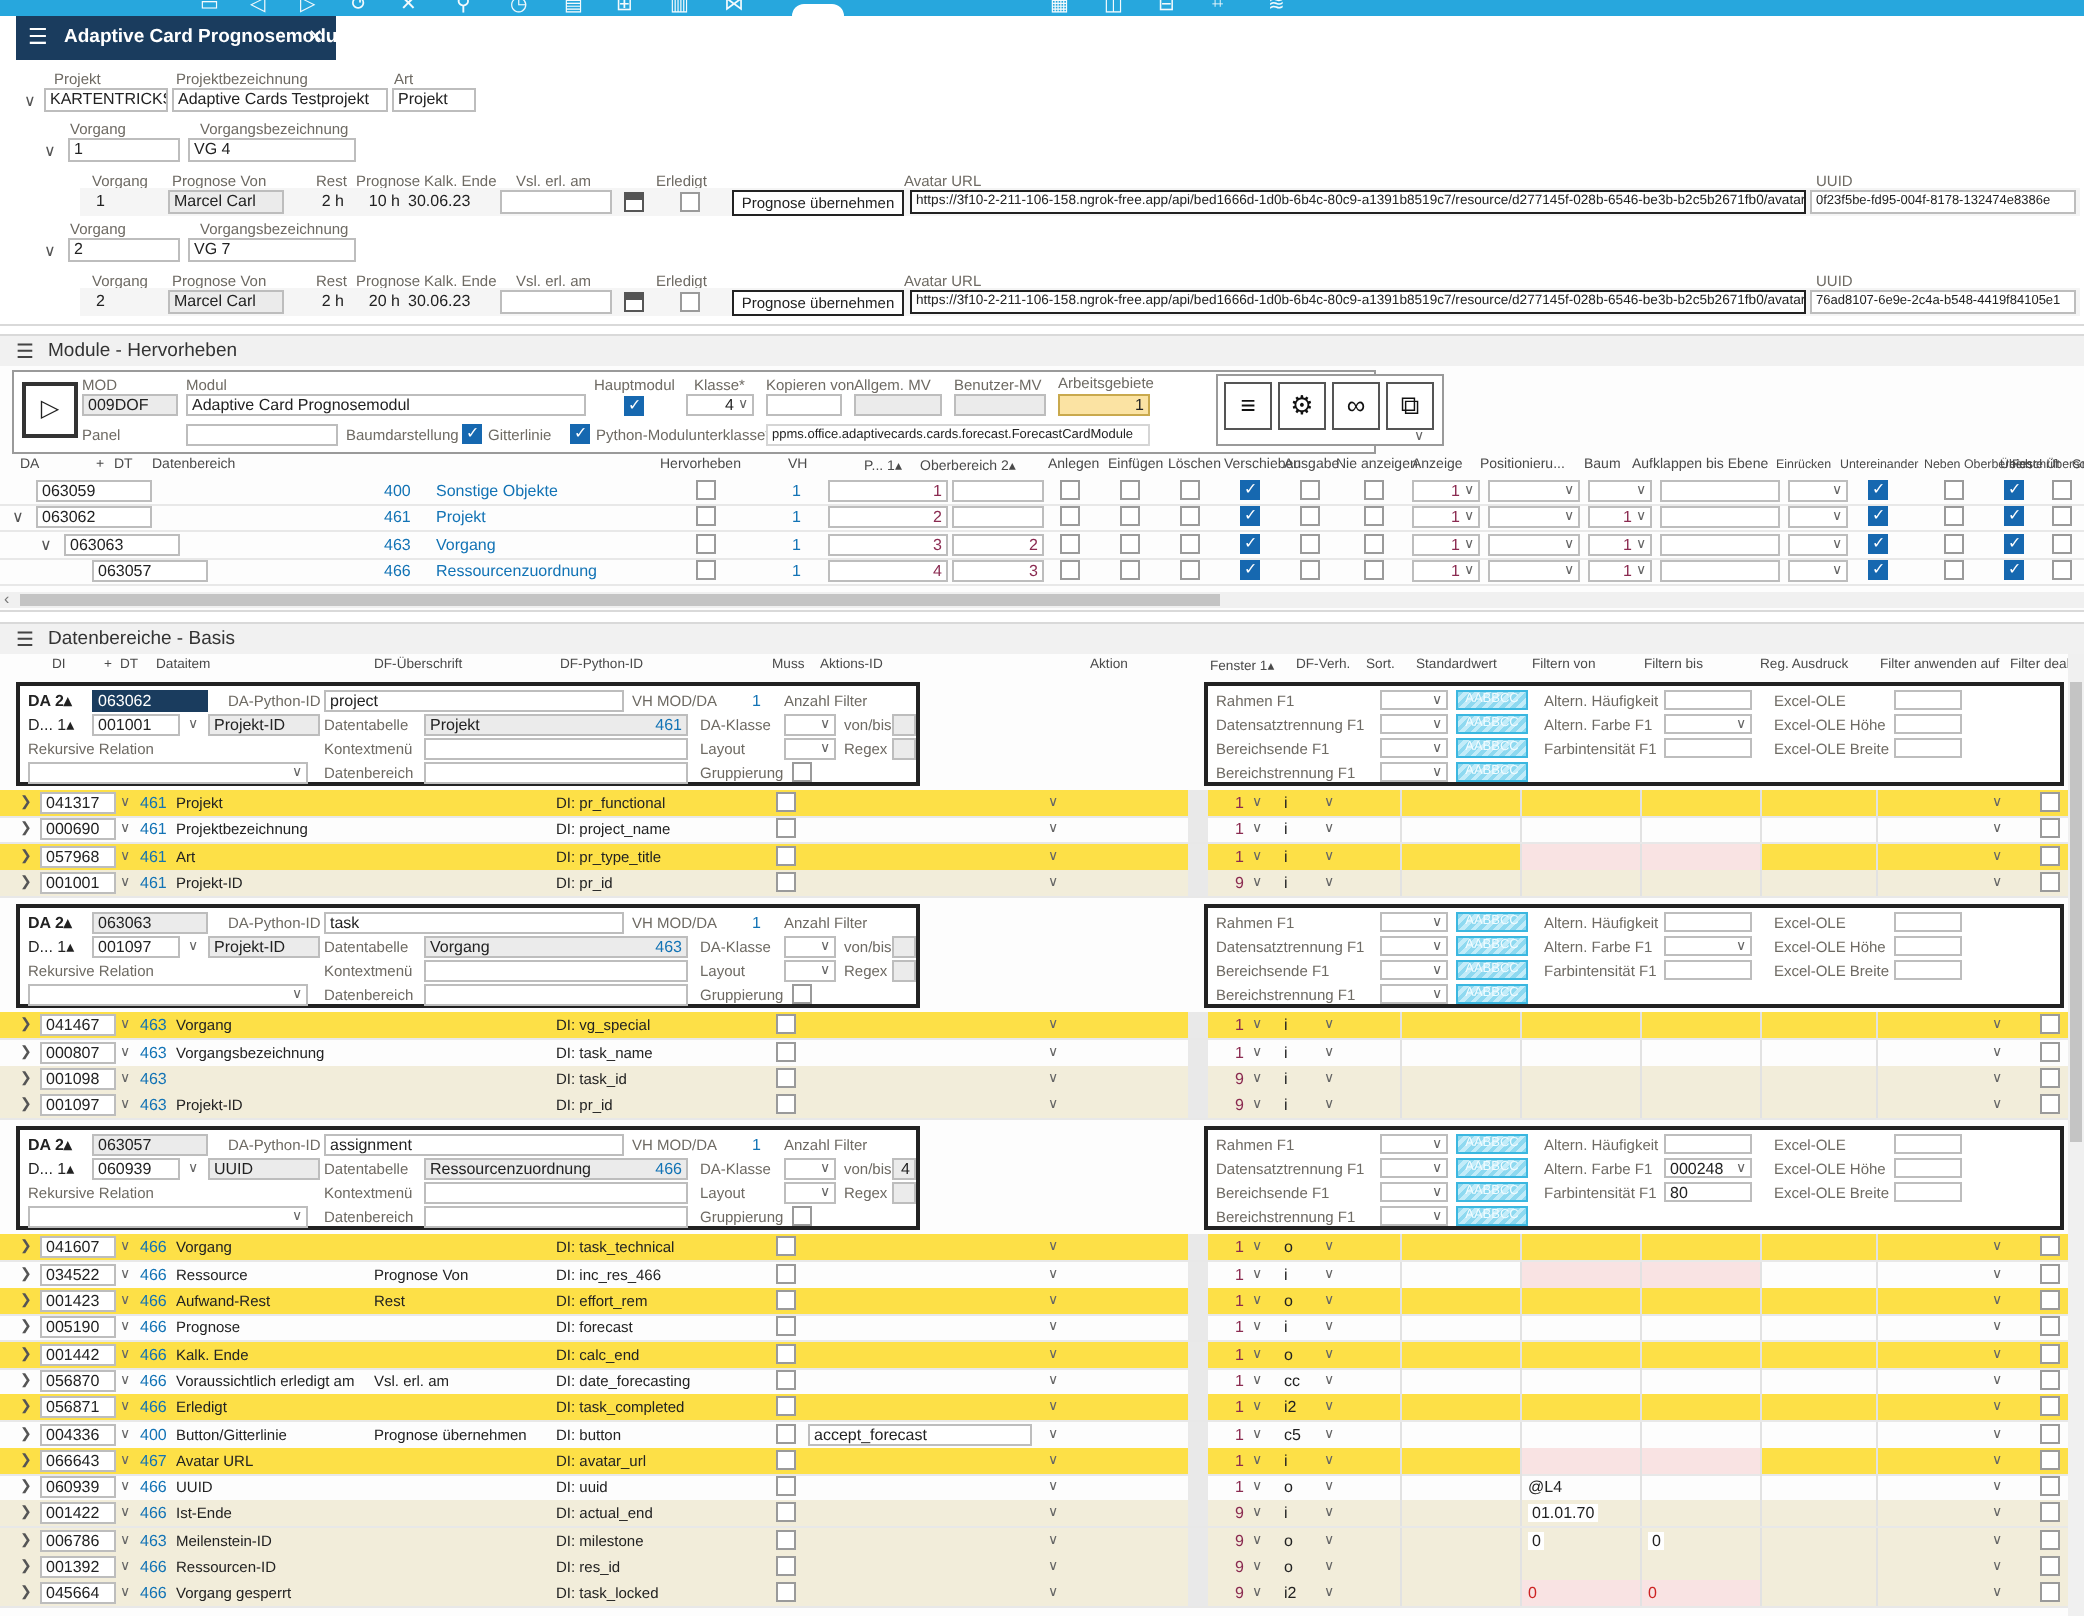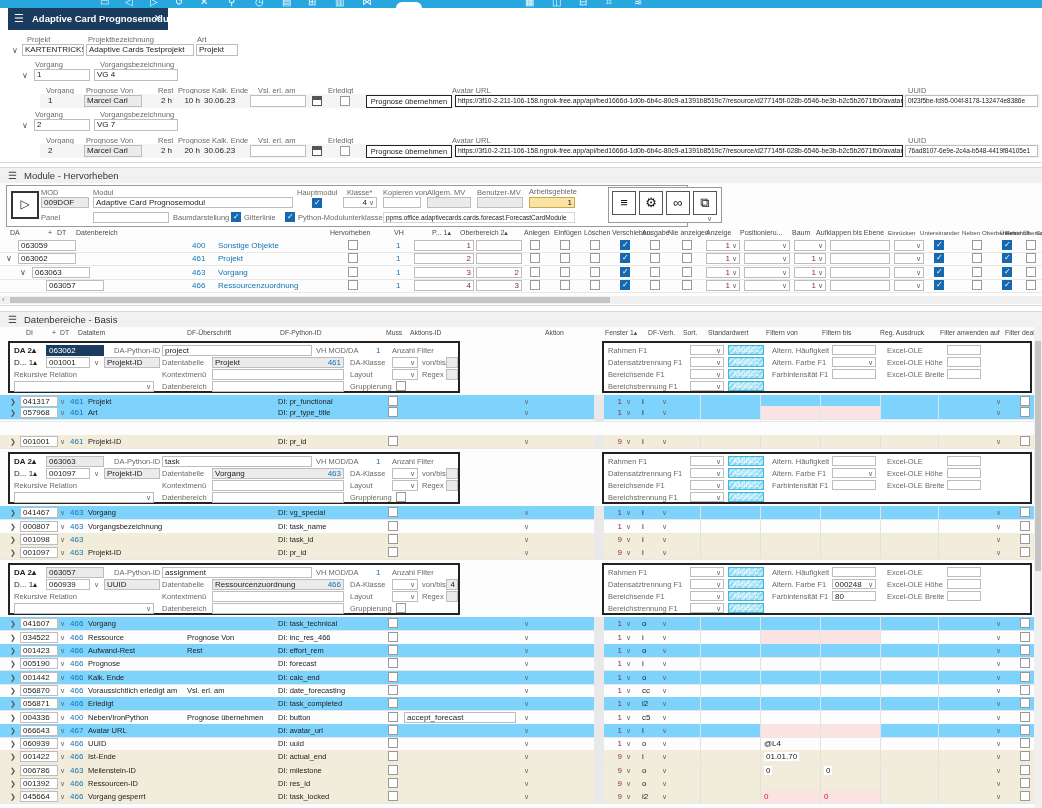--- a/index.html
+++ b/index.html
@@ -18,21 +18,21 @@
   .cbc::after{content:"✓";color:#fff;font-size:8px;position:absolute;left:1px;top:-1px;}
   .ddv{position:absolute;color:#666;font-size:7px;line-height:7px;}
   .blue{color:#1273b5;}
   .maroon{color:#8a2a50;}
   .secbar{position:absolute;left:0;width:1042px;height:15px;background:#f1f1f1;
           border-top:1px solid #d9d9d9;border-bottom:1px solid #d9d9d9;}
   .sectitle{position:absolute;left:24px;top:2px;font-size:9.5px;color:#333;}
   .burger{position:absolute;left:8px;top:2px;font-size:10px;color:#444;}
   .hdr{position:absolute;color:#4a4a4a;font-size:7px;white-space:nowrap;}
   .row{position:absolute;left:0;width:1042px;height:13px;border-bottom:1px solid #e8e8e8;}
-  .rowalt{background:#7dd3fc;}
+  .rowalt{background:#fde047;}
   .rowbeige{background:#f2edda;}
   .pinkcell{background:#f9e3e3;}
   .hatch{position:absolute;height:10px;border:1px solid #3bb7e0;box-sizing:border-box;
          background:repeating-linear-gradient(135deg,#8ed9f0 0 2px,#c2ecf9 2px 4px);
          color:#f2fcff;font-size:6.5px;line-height:8px;text-align:center;overflow:hidden;}
   .blockbox{position:absolute;border:2px solid #222;background:#fff;box-sizing:border-box;}
   .cal{position:absolute;width:10px;height:10px;border:1px solid #555;box-sizing:border-box;background:#fff;}
   .cal::before{content:"";position:absolute;left:0;top:0;width:100%;height:3px;background:#555;}
   .btn{position:absolute;background:#fff;border:1px solid #222;font-size:7.5px;text-align:center;
        line-height:11px;white-space:nowrap;overflow:hidden;box-sizing:border-box;}
@@ -455,21 +455,21 @@
       <div class="val" style="left: 642px; top: 2px;">i</div>
       <div class="ddv" style="left: 662px; top: 3px;">∨</div>
       <div class="abs" style="left: 700px; top: 0px; width: 1px; height: 13px; background: rgb(226, 226, 226);"></div>
       <div class="abs" style="left: 760px; top: 0px; width: 1px; height: 13px; background: rgb(226, 226, 226);"></div>
       <div class="abs" style="left: 820px; top: 0px; width: 1px; height: 13px; background: rgb(226, 226, 226);"></div>
       <div class="abs" style="left: 880px; top: 0px; width: 1px; height: 13px; background: rgb(226, 226, 226);"></div>
       <div class="abs" style="left: 938px; top: 0px; width: 1px; height: 13px; background: rgb(226, 226, 226);"></div>
       <div class="ddv" style="left: 996px; top: 3px;">∨</div>
       <div class="cb" style="left: 1020px; top: 1px;"></div>
     </div>
-    <div class="row rowalt" style="top: 79px; height: 13px; text-decoration: underline;">
+    <div class="row rowalt" style="top: 95px; height: 13px; text-decoration: underline;">
       <div class="chev" style="left: 10px; top: 3px; font-size: 7px;">❯</div>
       <div class="fld" style="left: 20px; top: 1px; width: 38px; height: 11px; background: rgb(255, 255, 255);">057968</div>
       <div class="ddv" style="left: 60px; top: 3px;">∨</div>
       <div class="val blue" style="left: 70px; top: 2px;">461</div>
       <div class="val" style="left: 88px; top: 2px; font-size: 7.5px;">Art</div>
       <div class="val" style="left: 278px; top: 2px; font-size: 7.5px;">DI: pr_type_title</div>
       <div class="cb" style="left: 388px; top: 1px;"></div>
       <div class="ddv" style="left: 524px; top: 3px;">∨</div>
       <div class="paneldiv" style="left: 594px; top: 0px; width: 10px; height: 13px;"></div>
       <div class="val maroon" style="left: 606px; top: 2px; width: 16px; text-align: right;">1</div>
@@ -883,21 +883,21 @@
       <div class="abs" style="left: 880px; top: 0px; width: 1px; height: 13px; background: rgb(226, 226, 226);"></div>
       <div class="abs" style="left: 938px; top: 0px; width: 1px; height: 13px; background: rgb(226, 226, 226);"></div>
       <div class="ddv" style="left: 996px; top: 3px;">∨</div>
       <div class="cb" style="left: 1020px; top: 1px;"></div>
     </div>
     <div class="row" style="top: 383.5px; height: 13px;">
       <div class="chev" style="left: 10px; top: 3px; font-size: 7px;">❯</div>
       <div class="fld" style="left: 20px; top: 1px; width: 38px; height: 11px; background: rgb(255, 255, 255);">004336</div>
       <div class="ddv" style="left: 60px; top: 3px;">∨</div>
       <div class="val blue" style="left: 70px; top: 2px;">400</div>
-      <div class="val" style="left: 88px; top: 2px; font-size: 7.5px;">Neben/IronPython</div>
+      <div class="val" style="left: 88px; top: 2px; font-size: 7.5px;">Button/Gitterlinie</div>
       <div class="val" style="left: 187px; top: 2px; font-size: 7.5px;">Prognose übernehmen</div>
       <div class="val" style="left: 278px; top: 2px; font-size: 7.5px;">DI: button</div>
       <div class="cb" style="left: 388px; top: 1px;"></div>
       <div class="fld" style="left: 404px; top: 1px; width: 112px; height: 11px; background: rgb(255, 255, 255);">accept_forecast</div>
       <div class="ddv" style="left: 524px; top: 3px;">∨</div>
       <div class="paneldiv" style="left: 594px; top: 0px; width: 10px; height: 13px;"></div>
       <div class="val maroon" style="left: 606px; top: 2px; width: 16px; text-align: right;">1</div>
       <div class="ddv" style="left: 626px; top: 3px;">∨</div>
       <div class="val" style="left: 642px; top: 2px;">c5</div>
       <div class="ddv" style="left: 662px; top: 3px;">∨</div>

